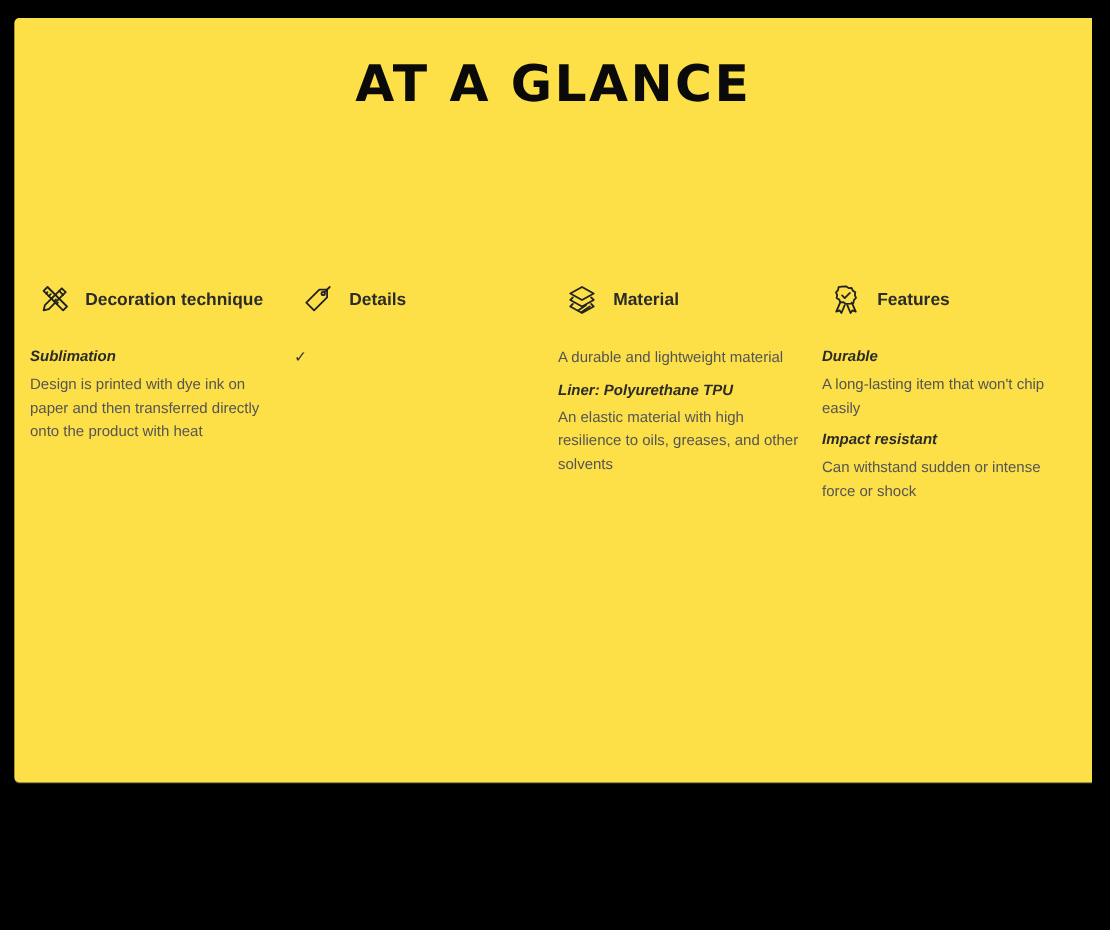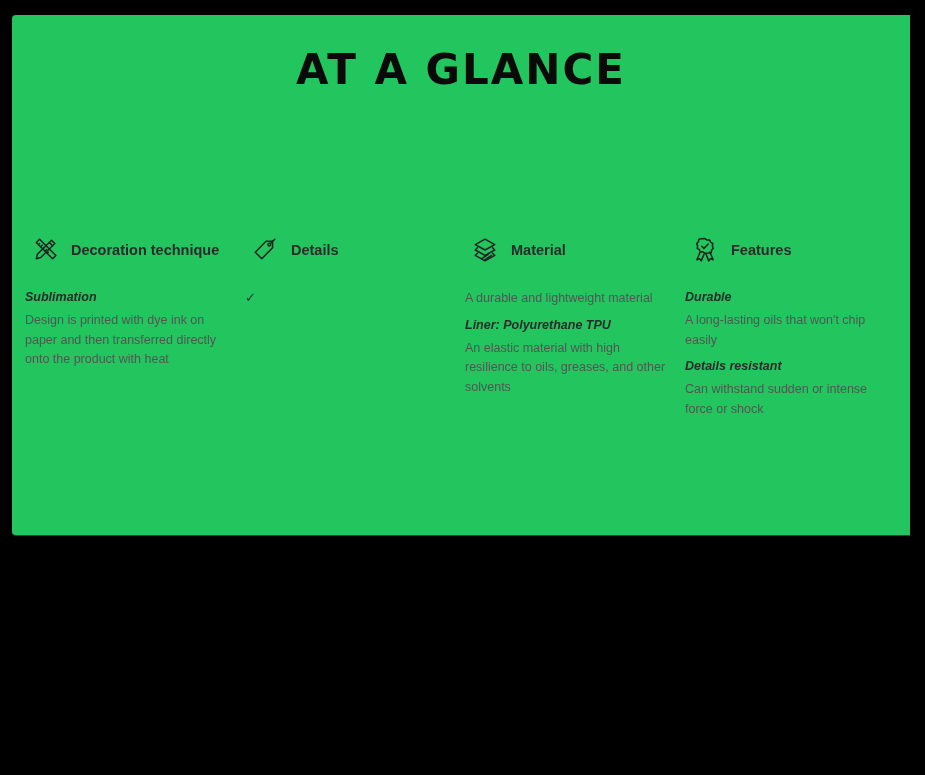--- a/index.html
+++ b/index.html
@@ -1,22 +1,22 @@
 <!DOCTYPE html>
 <html><head>
   <meta charset="utf-8">
   <style>
     * { box-sizing: border-box; margin: 0; padding: 0; }
     html, body {
       width: 925px; height: 775px; background: #000; overflow: hidden;
       font-family: "Liberation Sans", "DejaVu Sans", sans-serif;
     }
     .card {
-      position: absolute; left: 12px; top: 15px; width: 898px; height: 520px;
-      background: #22c55e;
+      position: absolute; left: 12px; top: 15px; width: 898px; height: 637px;
+      background: #fde047;
       border-top-left-radius: 4px;
       border-bottom-left-radius: 4px;
       box-shadow: 0 1px 0 #3a3a3a;
     }
     .title {
       position: absolute; top: 30px; left: 0; width: 100%;
       text-align: center;
       font-family: "DejaVu Sans", sans-serif;
       font-size: 42px; font-weight: bold; letter-spacing: 2px;
       color: #0a0a0a;
@@ -99,19 +99,19 @@
           <svg viewBox="0 0 24 24">
             <path d="M12 1.5l2 1.3 2.3-.1.9 2.1 2 1.2-.4 2.3.9 2.1-1.6 1.7-.4 2.3-2.3.4L12 15l-2-1.3-2.3.1-.9-2.1-2-1.2.4-2.3L4.3 6.1 5.9 4.4l.4-2.3 2.3-.4z"></path>
             <path d="M9 8.5l2 2 4-4"></path>
             <path d="M7.5 14l-3 7 2.5-1 1.5 2 2.5-6"></path>
             <path d="M16.5 14l3 7-2.5-1-1.5 2-2.5-6"></path>
           </svg>
         </span>
         <span class="col-title">Features</span>
       </div>
       <div class="item-title">Durable</div>
-      <div class="item-desc">A long-lasting oils that won't chip easily</div>
-      <div class="item-title">Details resistant</div>
+      <div class="item-desc">A long-lasting item that won't chip easily</div>
+      <div class="item-title">Impact resistant</div>
       <div class="item-desc">Can withstand sudden or intense force or shock</div>
     </div>
 
   </div>
 </div>
 
 </body></html>

